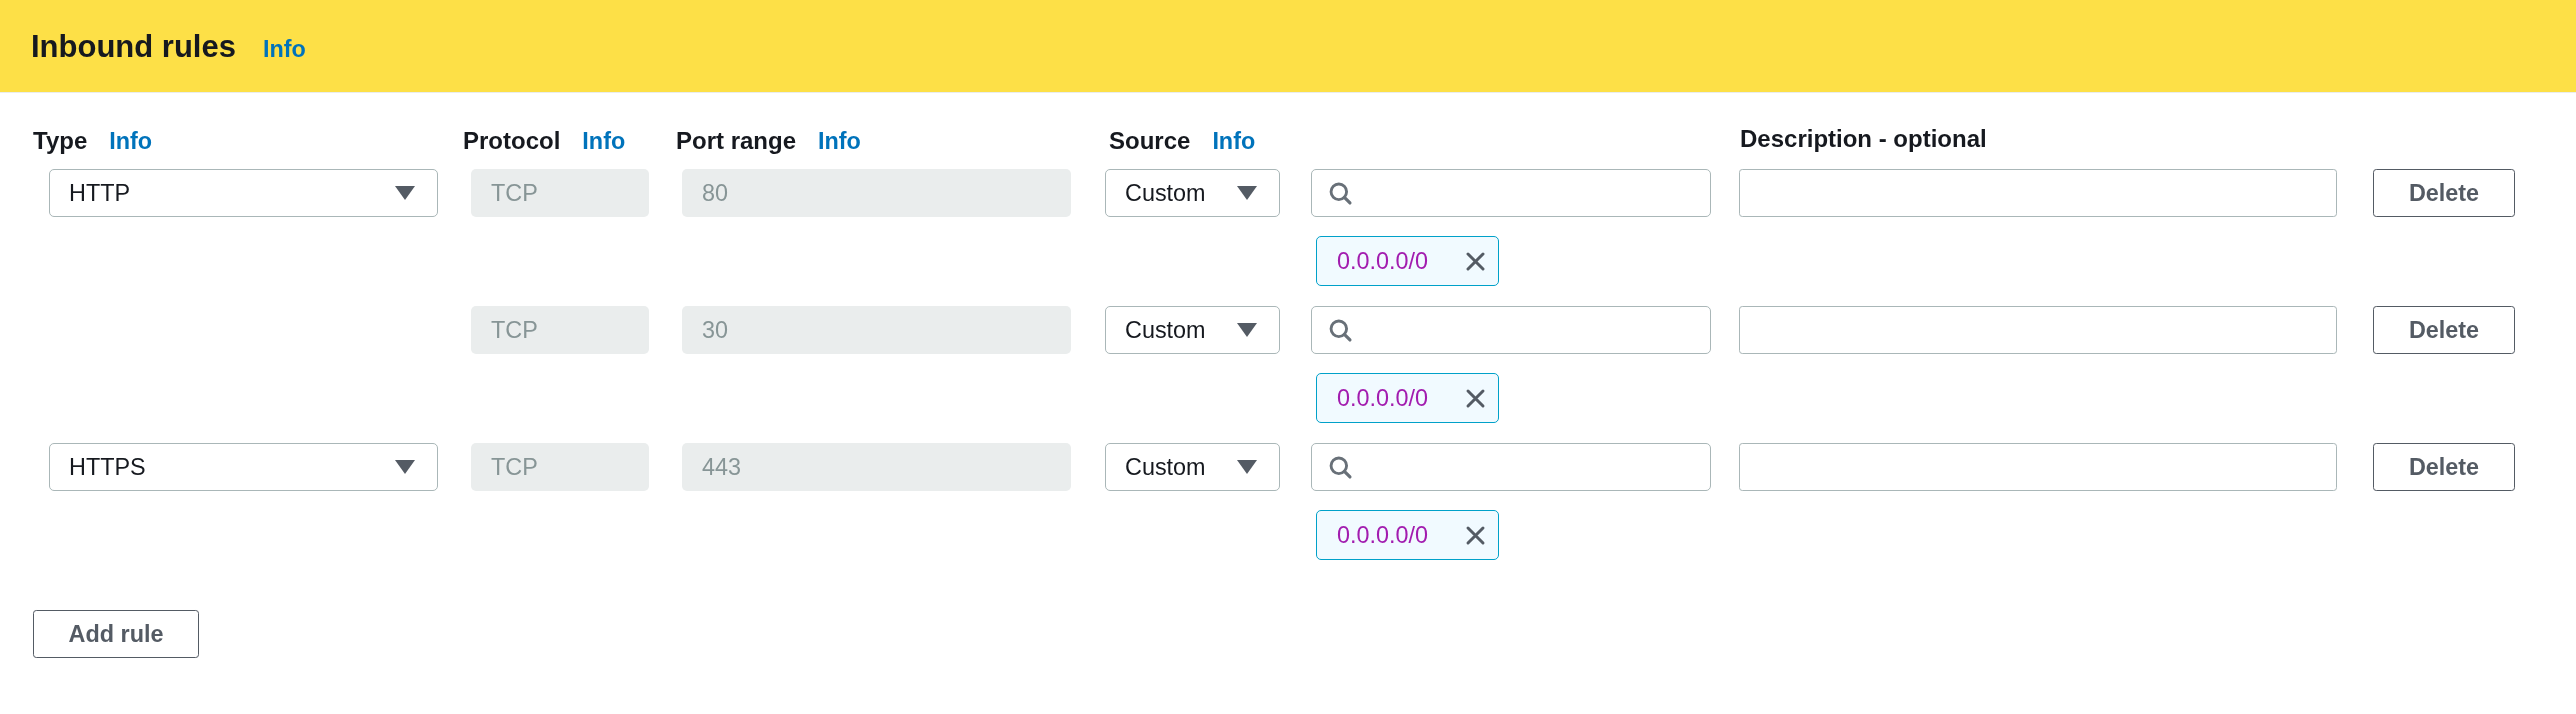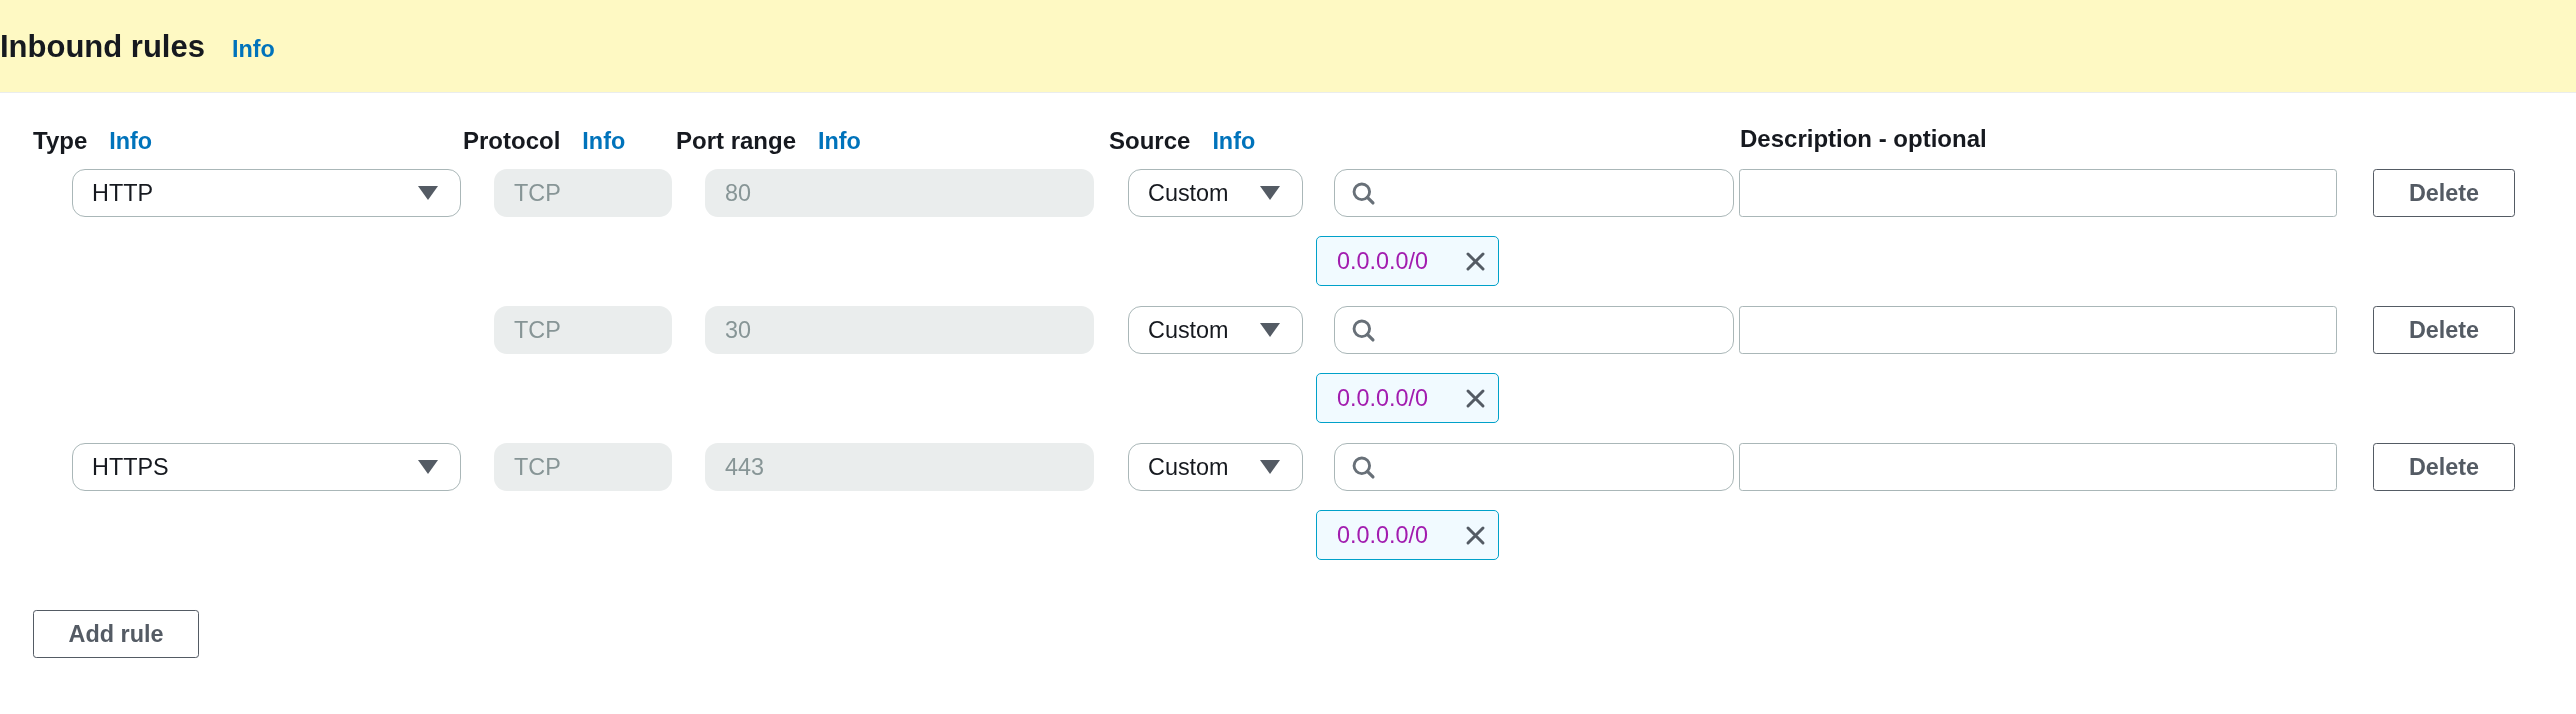--- a/index.html
+++ b/index.html
@@ -8,24 +8,24 @@
     background: #ffffff;
     font-family: "Liberation Sans", sans-serif;
     color: #16191f;
     overflow: hidden;
   }
   .panel { position: relative; width: 2576px; height: 714px; }
 
   
   .panel-header {
     position: absolute; top: 0; left: 0; right: 0; height: 93px;
-    background: #fef9c3;
+    background: #fde047;
     border-bottom: 1.7px solid #eaeded;
     display: flex; align-items: baseline;
-    box-sizing: border-box;
+    padding-left: 31px; box-sizing: border-box;
   }
   .panel-title {
     font-size: 31px; font-weight: 700; color: #16191f;
     line-height: 93px;
   }
   .info-link {
     font-size: 23.4px; font-weight: 700; color: #0073bb;
     text-decoration: none; cursor: pointer;
   }
   .panel-header .info-link { margin-left: 27px; }
@@ -40,23 +40,22 @@
   .lbl-type  { left: 33px; }
   .lbl-proto { left: 463px; }
   .lbl-port  { left: 676px; }
   .lbl-src   { left: 1109px; }
   .lbl-desc  { left: 1740px; flex-direction: column; }
 
   
   .ctrl {
     position: absolute; height: 48px; box-sizing: border-box;
     display: flex; align-items: center;
-    font-size: 23.4px; border-radius: 13px;
+    font-size: 23.4px; border-radius: 5px;
     background: #ffffff;
-    margin-left: 23px;
   }
   .row0 { top: 169px; } .row1 { top: 306px; } .row2 { top: 443px; }
 
   .col-type    { left: 49px;   width: 389px; }
   .col-proto   { left: 471px;  width: 178px; }
   .col-port    { left: 682px;  width: 389px; }
   .col-srcsel  { left: 1105px; width: 175px; }
   .col-search  { left: 1311px; width: 400px; }
   .col-desc    { left: 1739px; width: 598px; }
   .col-delete  { left: 2373px; width: 142px; }

